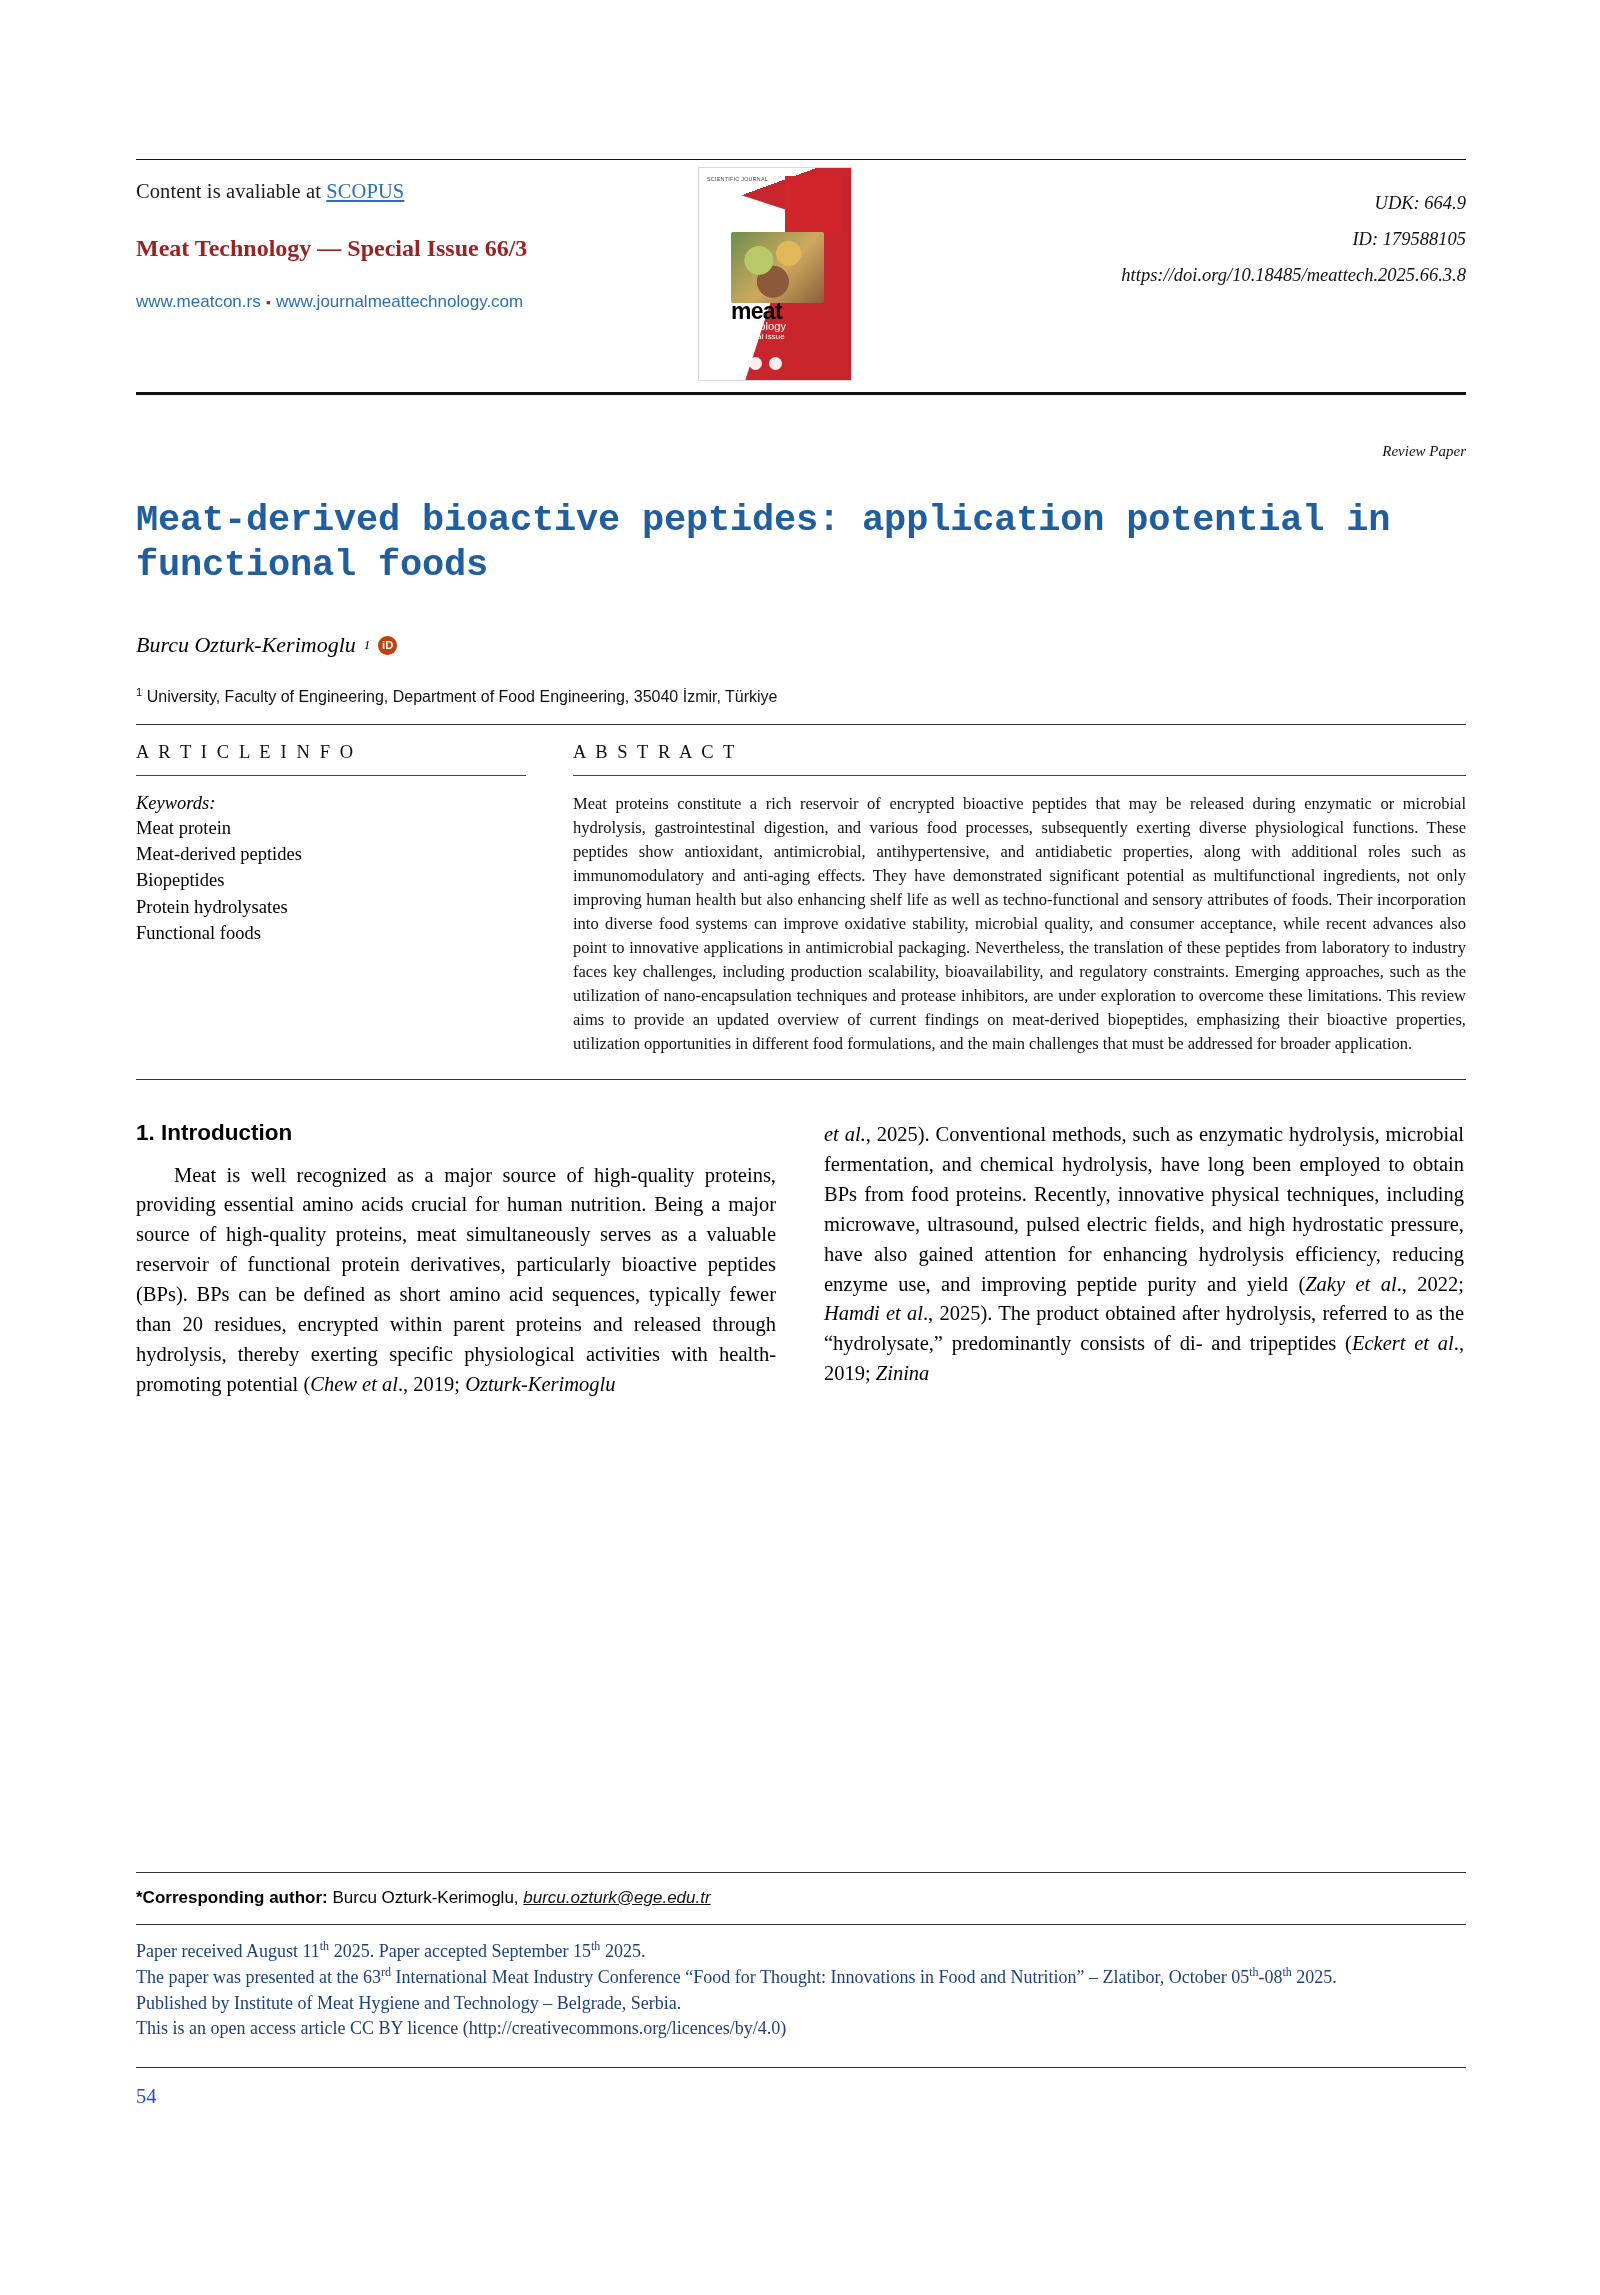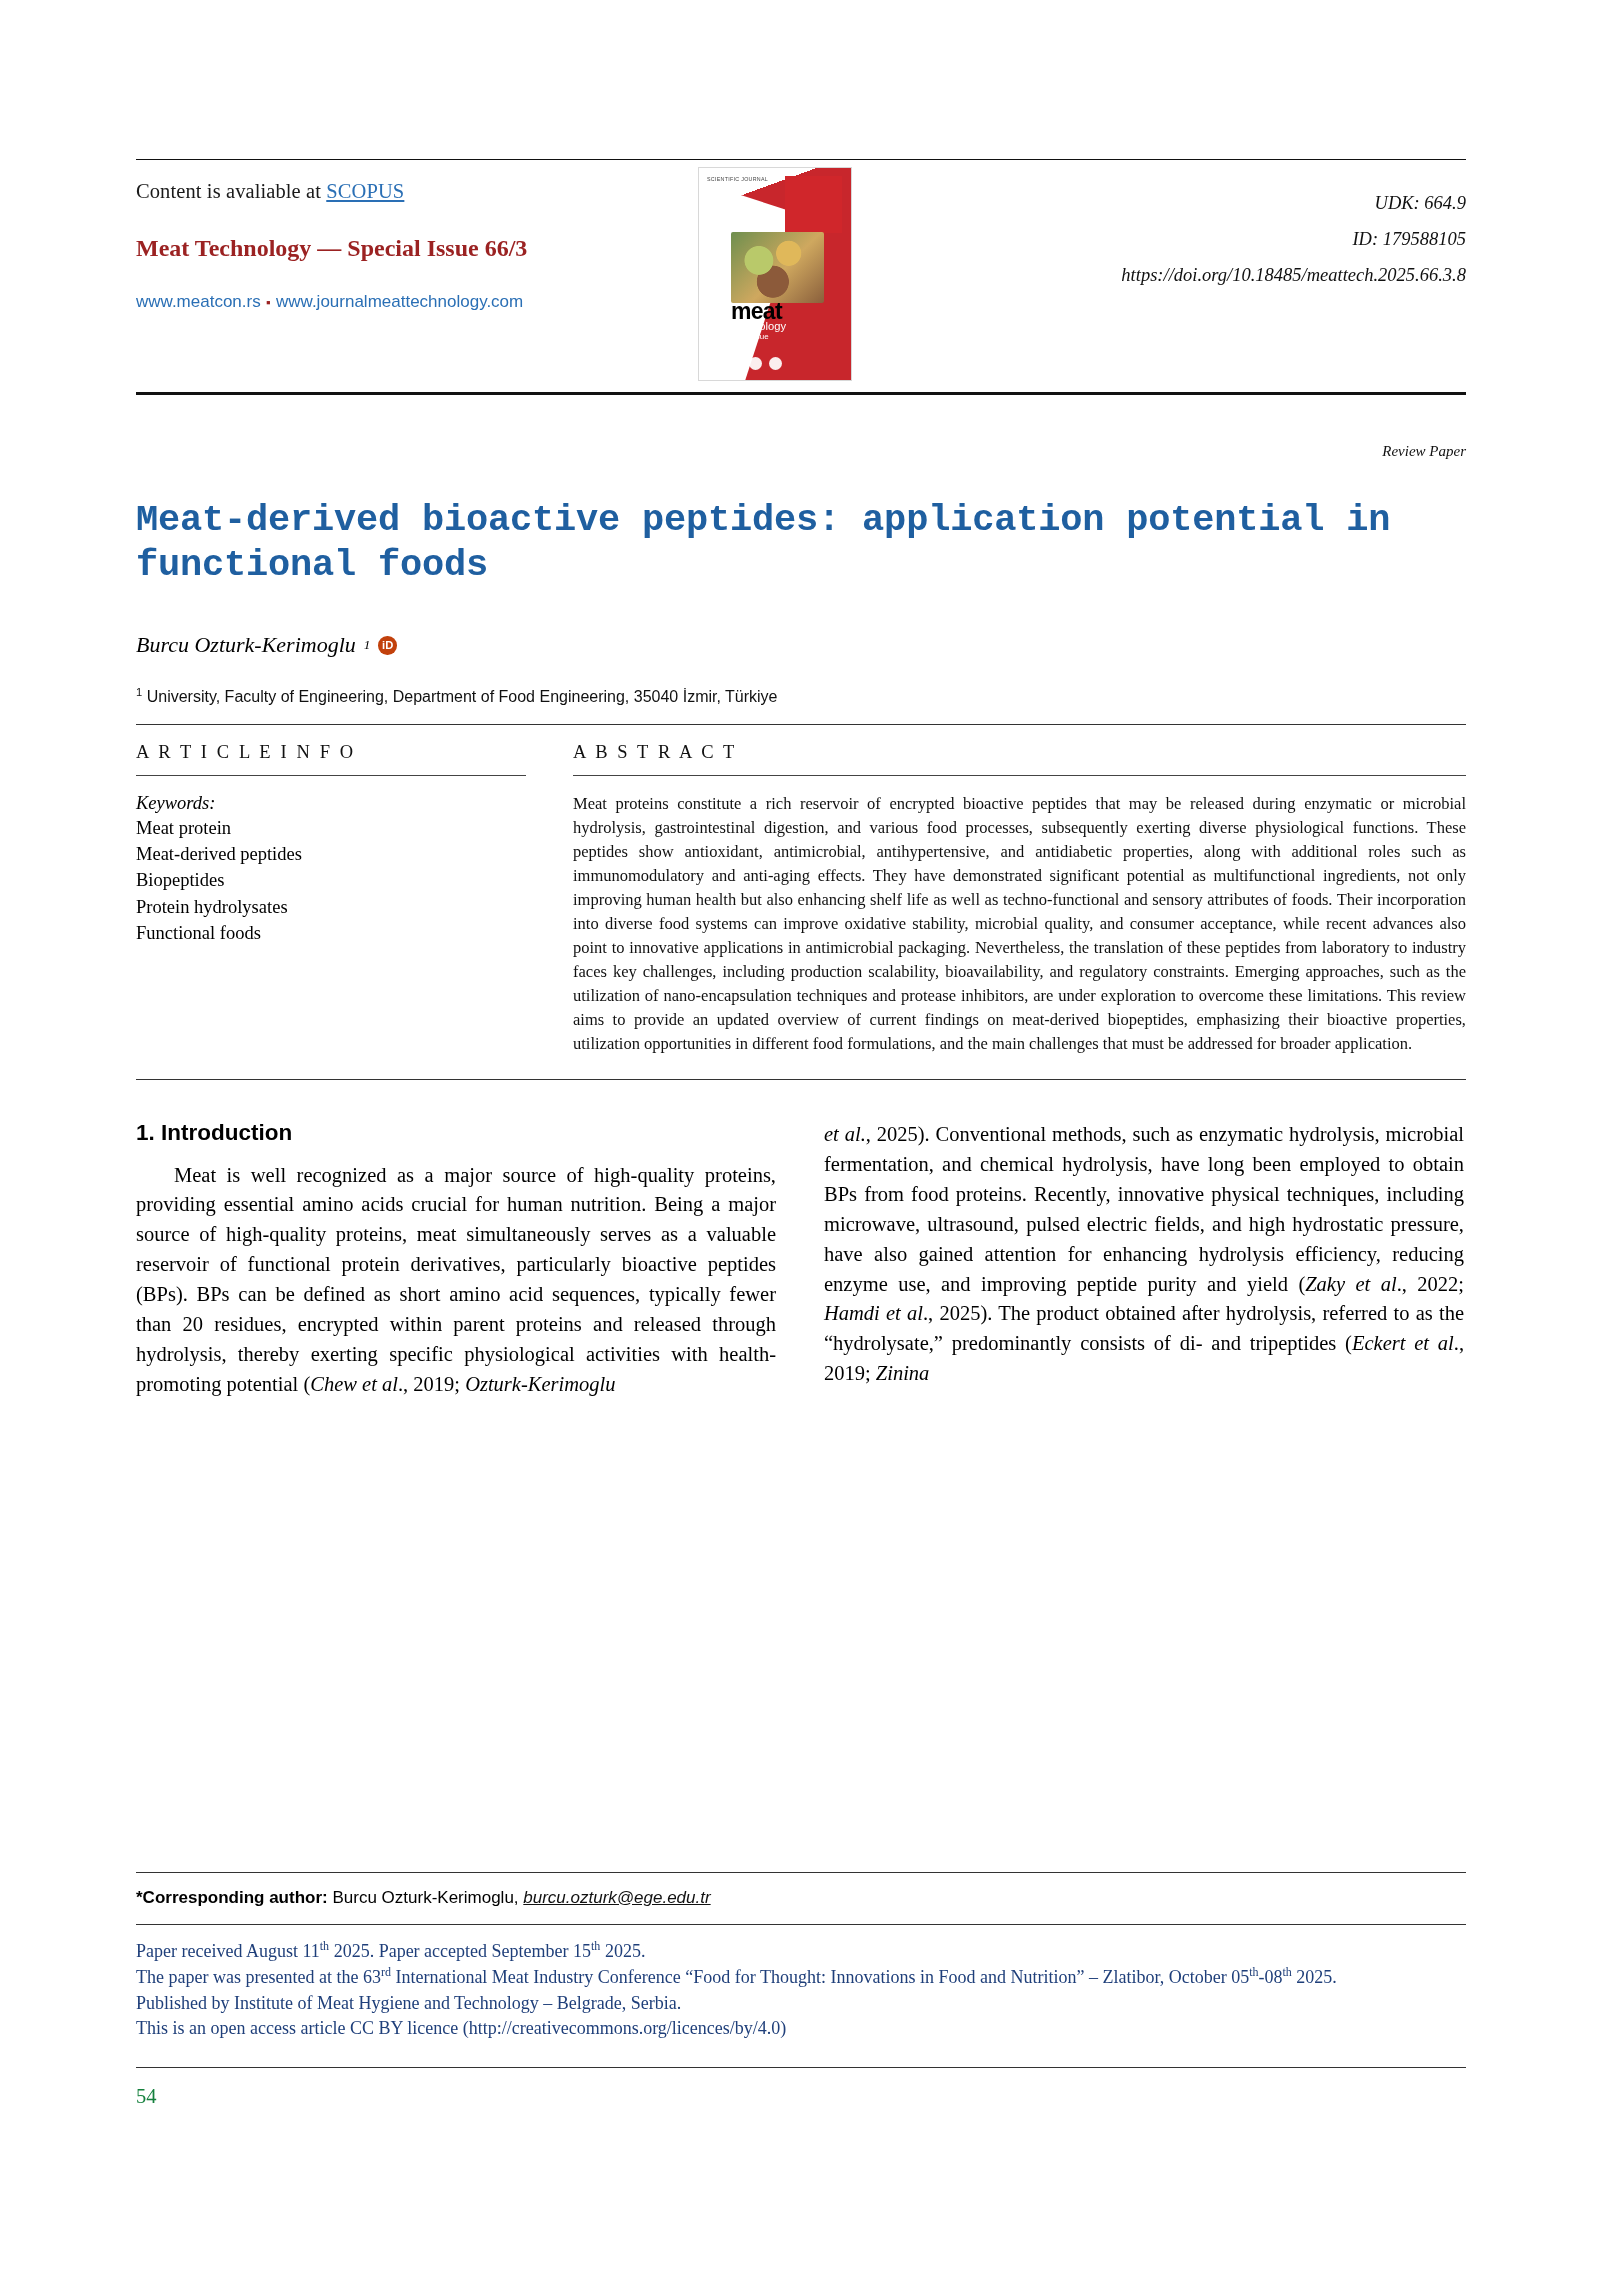--- a/index.html
+++ b/index.html
@@ -119,21 +119,21 @@
     color: #000000;
     letter-spacing: -0.7px;
   }
   .cover .cv-tech {
     position: absolute; left: 33px; top: 152px;
     font-family: "Liberation Sans", sans-serif;
     font-size: 11.2px;
     color: #ffffff;
   }
   .cover .cv-spec {
-    position: absolute; left: 22px; top: 164px;
+    position: absolute; left: 38px; top: 164px;
     font-family: "Liberation Sans", sans-serif;
     font-size: 8px;
     color: #ffffff;
   }
   .cover .cv-dots {
     position: absolute; left: 30px; bottom: 9.3px;
     display: flex; gap: 6.6px;
   }
   .cover .cv-dots i {
     display: block; width: 13.2px; height: 13.2px; border-radius: 50%;
@@ -312,21 +312,21 @@
     color: #1f3f7a;
   }
   .foot-notes sup { font-size: 12px; }
   .foot-rule3 {
     border-top: 0.7px solid #333;
     margin-top: 25px;
   }
   .page-num {
     margin-top: 17px;
     font-size: 20.5px;
-    color: #15803d;
+    color: #1d4ed8;
   }
 </style>
 </head>
 <body>
 
 <div class="page">
   <div class="content">
 
     <div class="masthead">
 

